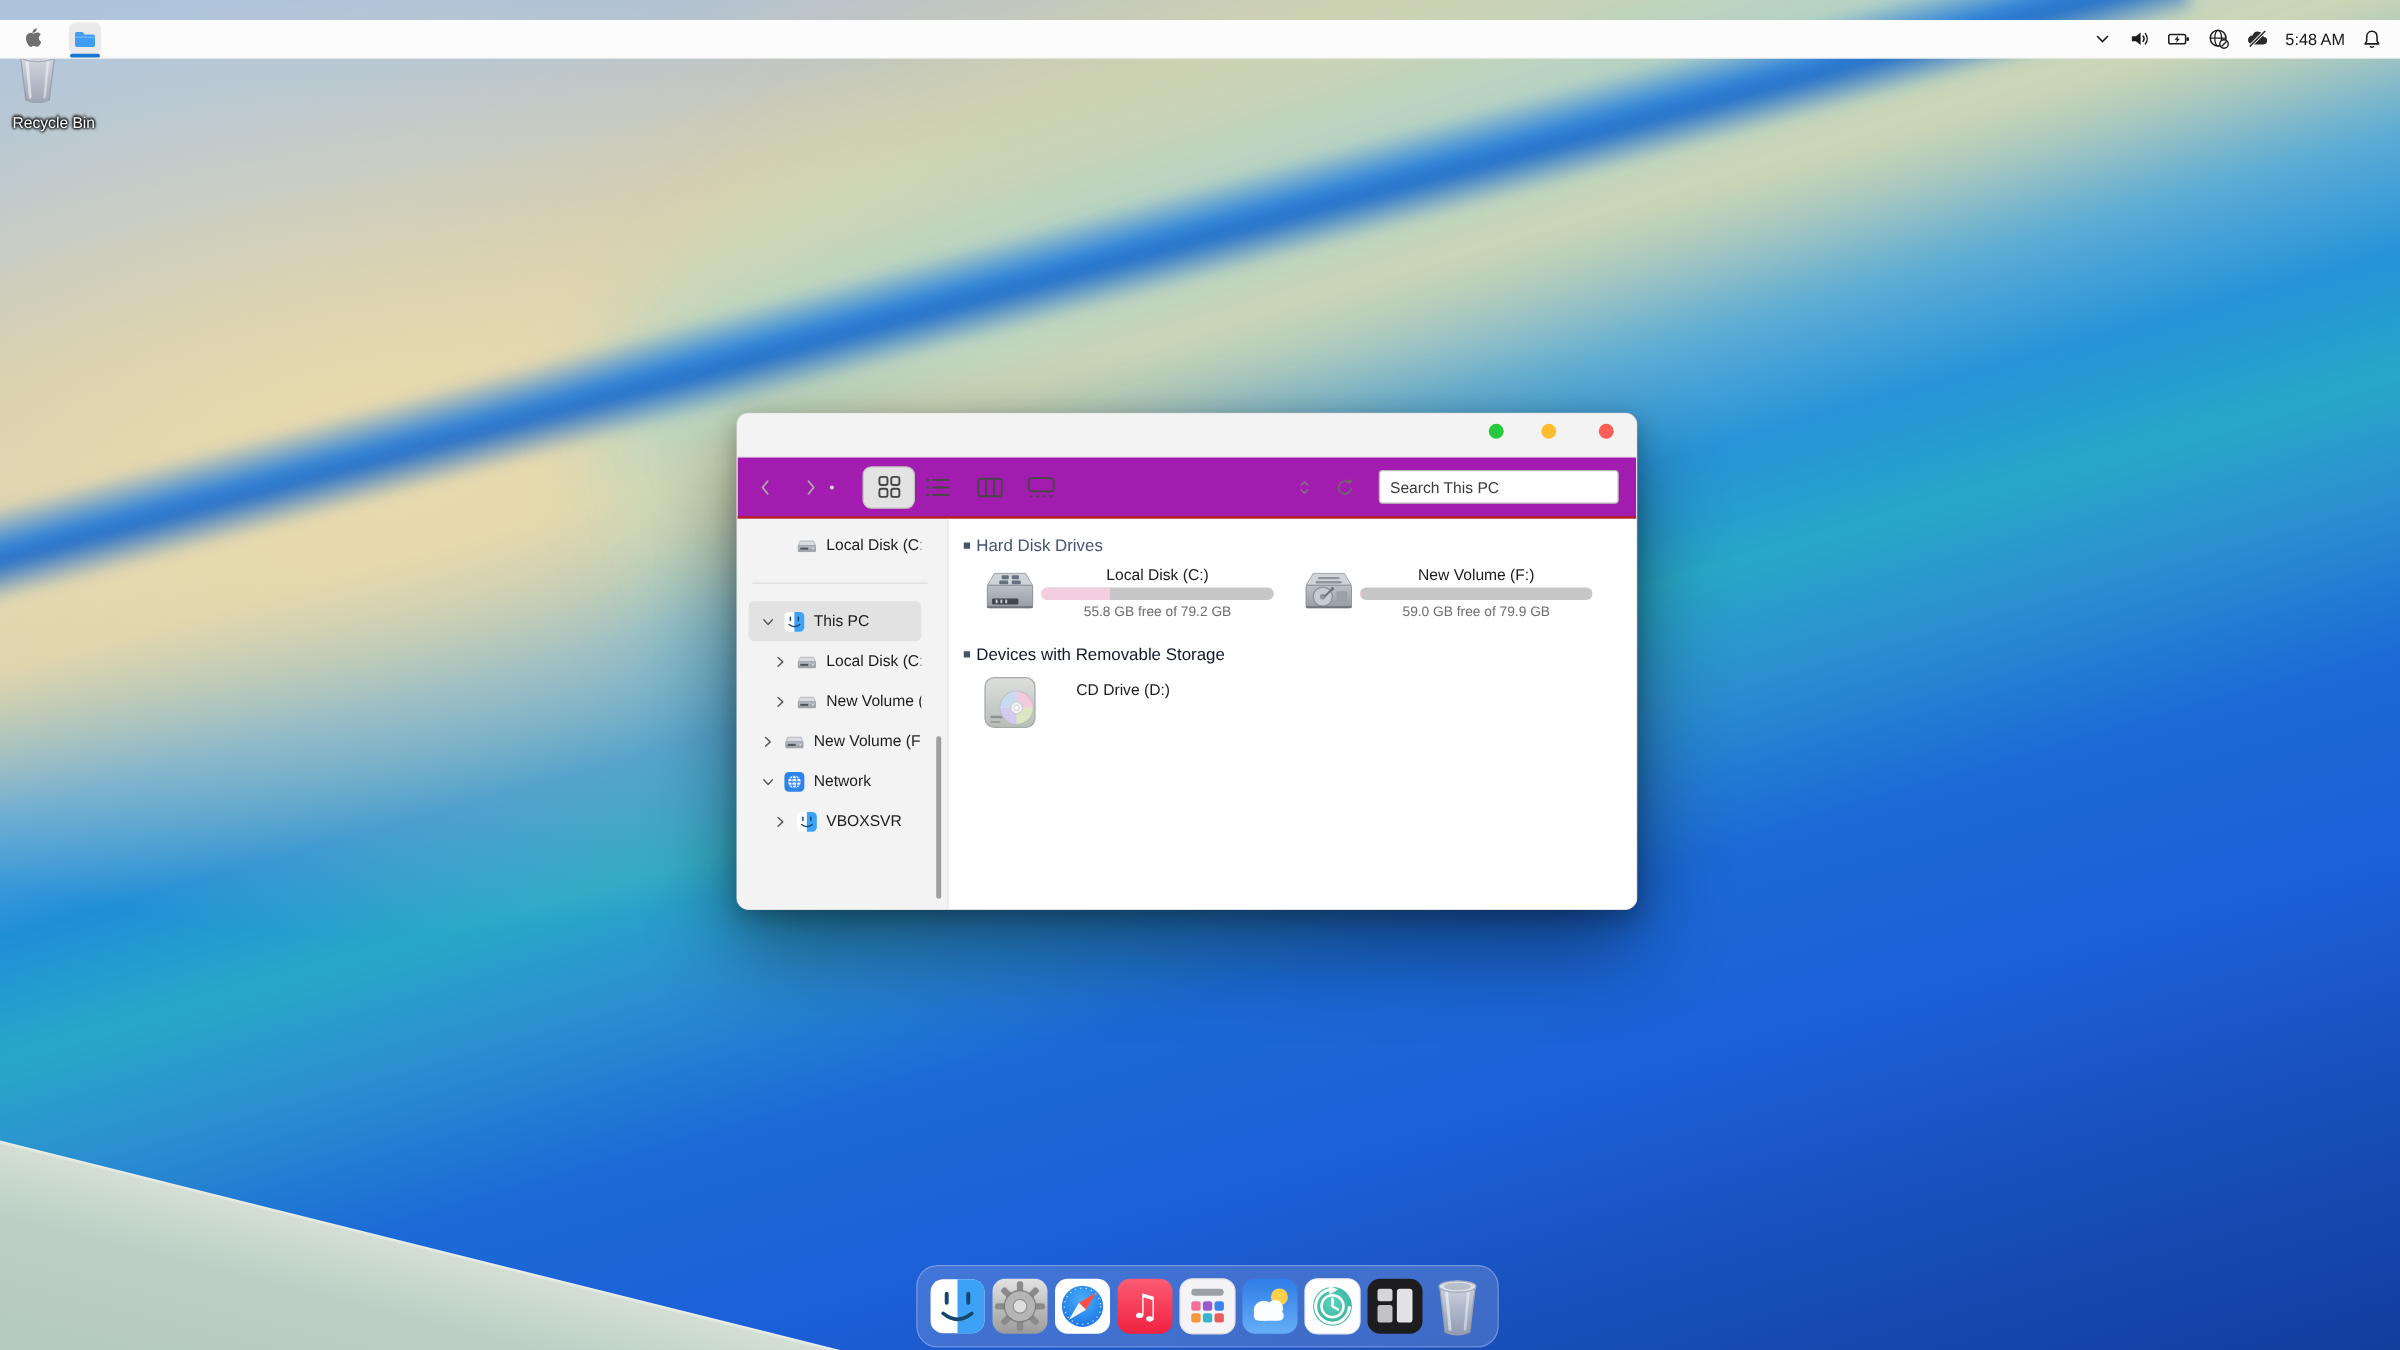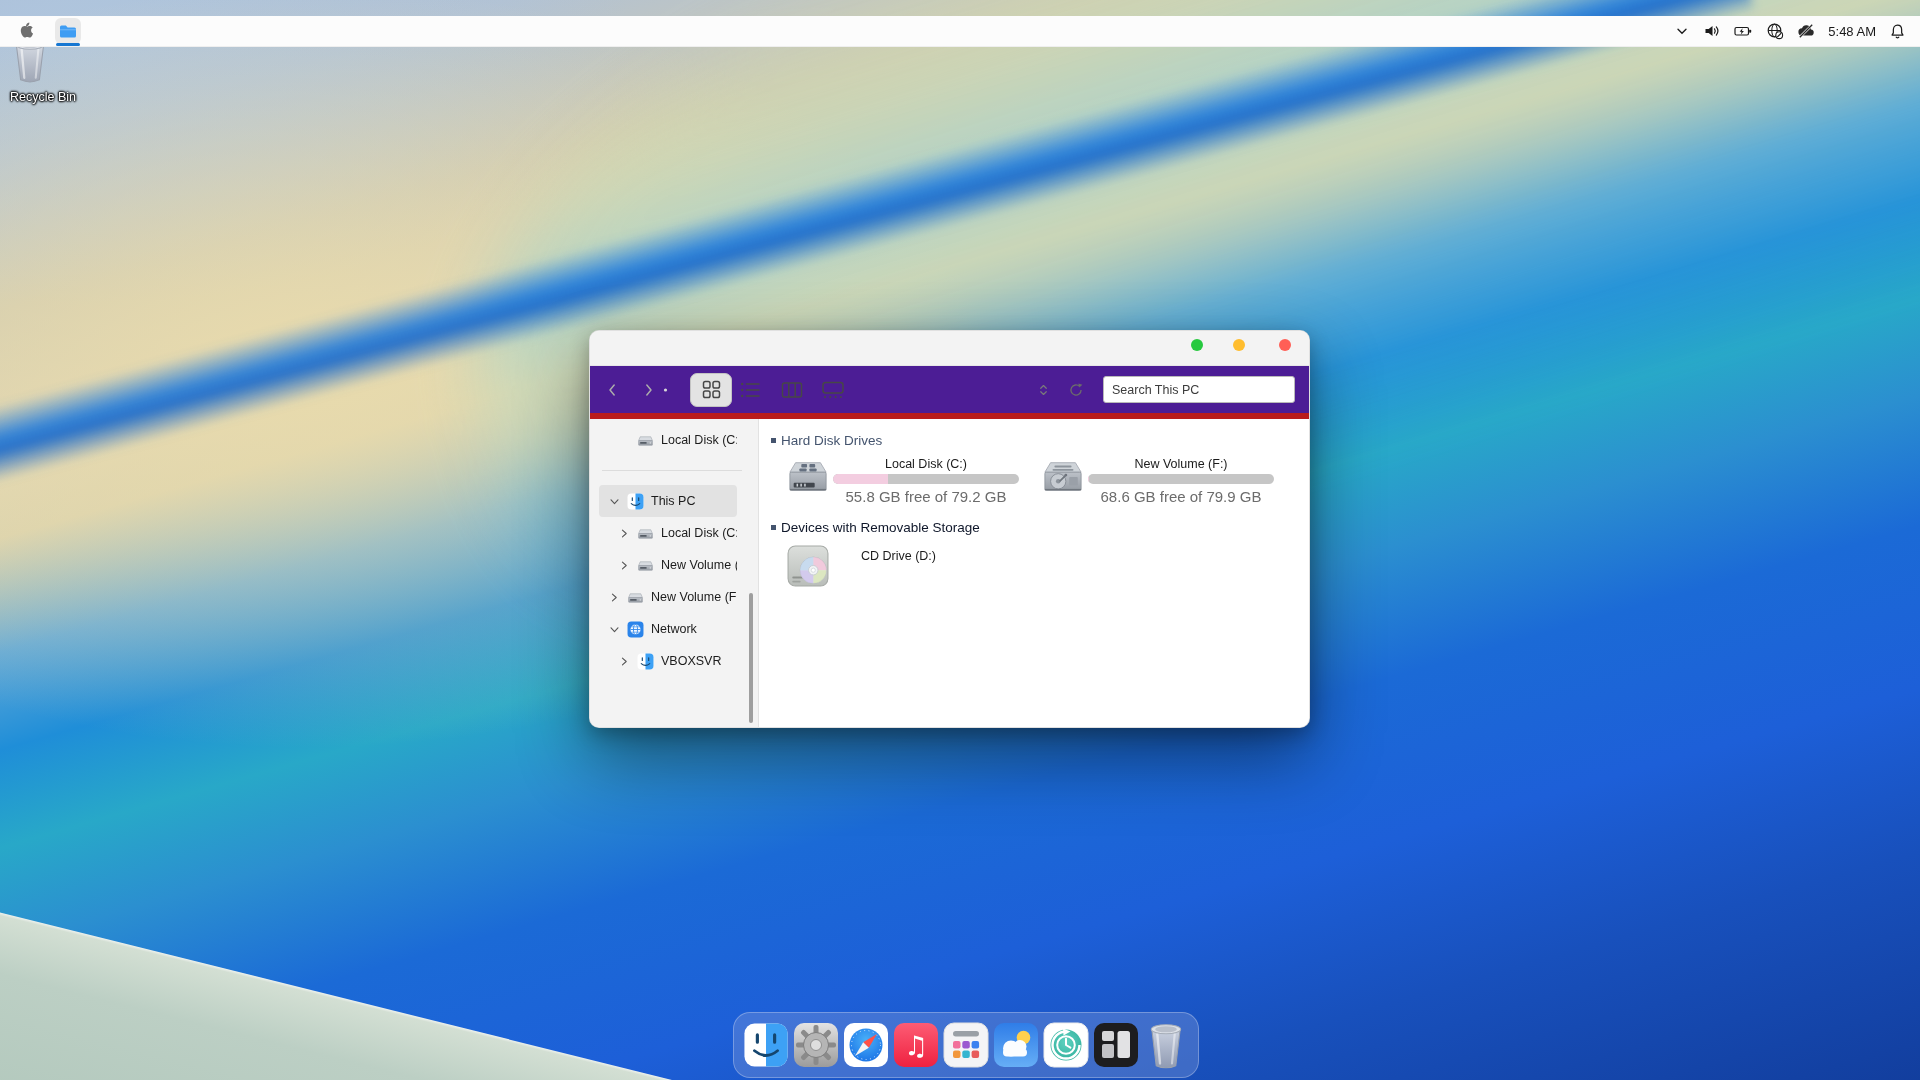--- a/index.html
+++ b/index.html
@@ -42,21 +42,21 @@
   .desk-icon .dlabel{margin-top:2px;font-size:12.5px;color:#fff;
     text-shadow:0 1px 2px #000,1px 0 2px #000,-1px 0 2px #000,0 -1px 2px #000;}
 
   
   .window{position:absolute;left:589px;top:330px;width:719px;height:396px;z-index:10;
     background:#fff;border-radius:10px;overflow:hidden;
     box-shadow:0 30px 70px rgba(0,0,0,0.45),0 6px 20px rgba(0,0,0,0.28);
     border:1px solid rgba(0,0,0,0.12);}
   .titlebar{position:relative;height:34px;background:#f3f3f3;border-bottom:1px solid #e7e7e7;}
   .tl{position:absolute;top:8px;width:12px;height:12px;border-radius:50%;}
-  .toolbar{position:relative;height:47px;background:#4c1d95;border-bottom:6px solid #b91c1c;}
+  .toolbar{position:relative;height:47px;background:#a21caf;border-bottom:2px solid #b91c1c;}
   .tb-abs{position:absolute;top:50%;transform:translateY(-50%);display:flex;align-items:center;justify-content:center;}
   .viewbtn{width:40px;height:32px;border-radius:7px;}
   .viewbtn.sel{background:#e3e3e3;border:1px solid #c3c3c3;}
   .searchbox{position:absolute;left:513px;top:10px;width:192px;height:27px;box-sizing:border-box;
     border:1px solid #b9b9b9;border-radius:3px;background:#fff;font-family:"Liberation Sans",sans-serif;
     font-size:12.5px;color:#2e2e2e;padding:0 8px;outline:none;}
   .searchbox::placeholder{color:#3c3c3c;opacity:1;}
 
   .winbody{display:flex;height:314px;}
   .sidebar{position:relative;width:169px;box-sizing:border-box;background:#f3f3f3;
@@ -71,21 +71,21 @@
   .sb-scroll{position:absolute;right:5px;top:174px;width:4px;height:130px;border-radius:2px;background:#9e9e9e;}
 
   .content{position:relative;flex:1;background:#fff;text-align:center;}
   .ghead{position:absolute;display:flex;align-items:center;font-size:13.5px;}
   .ghead .gsq{width:5px;height:5px;margin-right:5px;flex:none;}
   .tile{position:absolute;display:flex;}
   .tile .ticol{margin-left:4px;}
   .tname{font-size:12.5px;color:#1b1b1b;line-height:15px;}
   .bar{width:186px;height:10px;border-radius:5px;background:#c6c6c6;margin:2px 0 4px 0;overflow:hidden;}
   .bar .fill{height:100%;border-radius:5px 0 0 5px;}
-  .tfree{font-size:15px;color:#6c6c6c;}
+  .tfree{font-size:11px;color:#6c6c6c;}
 
   
   .dock{position:absolute;left:calc(50% + 6px);transform:translateX(-50%);bottom:2px;height:64px;z-index:20;
     display:flex;align-items:center;gap:4px;padding:0 9px;border-radius:17px;
     background:rgba(125,152,215,0.38);border:1px solid rgba(255,255,255,0.28);}
   .dicon{width:46px;height:46px;display:flex;align-items:center;justify-content:center;}
 </style>
 </head>
 <body>
 
@@ -534,21 +534,21 @@
 
         <div class="tile" style="left:283px;top:38px;">
           <svg width="42" height="40" viewBox="0 0 44 40">
               <use href="#sym-driveF"></use>
             </svg>
           <div class="ticol">
             <div class="tname">New Volume (F:)</div>
             <div class="bar">
               <div class="fill" style="width: 0.4%; background: rgb(243, 205, 224);"></div>
             </div>
-            <div class="tfree">68.6 GB free of 79.9 GB</div>
+            <div class="tfree">59.0 GB free of 79.9 GB</div>
           </div>
         </div>
 
         <div class="ghead" style="left:12px;top:101px;color:#0f172a;">
           <span class="gsq" style="background:#44546e;"></span>
           <span>Devices with Removable Storage</span>
         </div>
 
         <div class="tile" style="left:28px;top:126px;gap:28px;">
           <svg width="42" height="42" viewBox="0 0 40 40">

